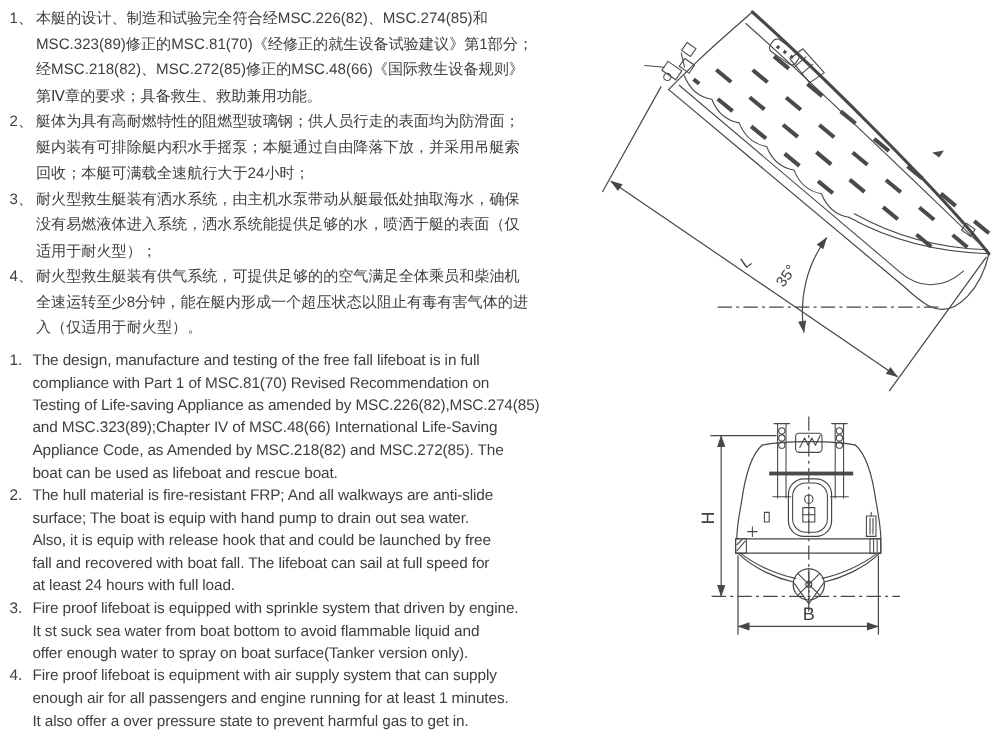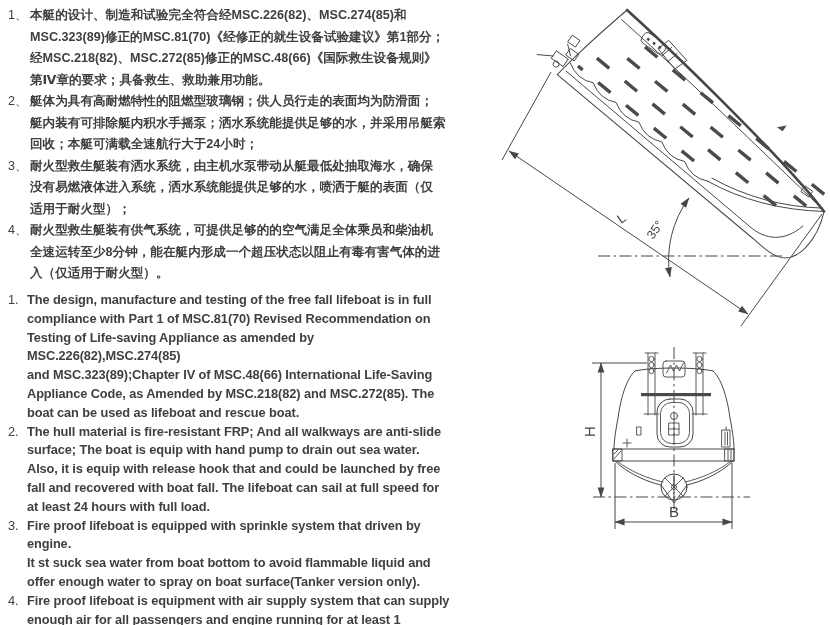--- a/index.html
+++ b/index.html
@@ -9,21 +9,21 @@
     font-family:"Liberation Sans","DejaVu Sans",sans-serif;
     color:#3f3f3f;
   }
   .text-col{position:absolute;left:8px;}
   .cn-block{top:5px;width:438px;font-size:12.6px;line-height:21.5px;}
   .en-block{top:291px;width:446px;font-size:12.8px;line-height:18.8px;letter-spacing:-0.1px;}
   .item{display:flex;align-items:flex-start;}
   .item .num{flex:0 0 auto;white-space:pre;}
   .cn-block .num{width:22px;}
   .en-block .num{width:19px;}
-  .item .txt{flex:1 1 auto;white-space:pre-line;text-align:left;font-weight:bold;}
+  .item .txt{flex:1 1 auto;white-space:pre-line;text-align:left;}
   svg{position:absolute;display:block;}
   #side-svg{left:488px;top:0px;}
   #rear-svg{left:580px;top:340px;}
   .ln{stroke:#474747;stroke-width:1;fill:none;stroke-linecap:round;stroke-linejoin:round;}
   .thick{stroke-width:2.6;}
   .thin{stroke-width:0.9;}
   .cl{stroke:#474747;stroke-width:1;fill:none;stroke-dasharray:12 3.5 2.5 3.5;}
   .dash-strip{stroke:#4a4a4a;stroke-width:3.4;fill:none;stroke-dasharray:16 20;stroke-linecap:butt;}
   .dim{stroke:#474747;stroke-width:1;fill:none;}
   .lbl{fill:#3f3f3f;font-family:"Liberation Sans","DejaVu Sans",sans-serif;}
@@ -36,21 +36,21 @@
   <div class="item">
     <span class="num">1、</span>
     <div class="txt">本艇的设计、制造和试验完全符合经MSC.226(82)、MSC.274(85)和
 MSC.323(89)修正的MSC.81(70)《经修正的就生设备试验建议》第1部分；
 经MSC.218(82)、MSC.272(85)修正的MSC.48(66)《国际救生设备规则》
 第Ⅳ章的要求；具备救生、救助兼用功能。</div>
   </div>
   <div class="item">
     <span class="num">2、</span>
     <div class="txt">艇体为具有高耐燃特性的阻燃型玻璃钢；供人员行走的表面均为防滑面；
-艇内装有可排除艇内积水手摇泵；洒水系统能提供足够的水，并采用吊艇索
+艇内装有可排除艇内积水手摇泵；本艇通过自由降落下放，并采用吊艇索
 回收；本艇可满载全速航行大于24小时；</div>
   </div>
   <div class="item">
     <span class="num">3、</span>
     <div class="txt">耐火型救生艇装有洒水系统，由主机水泵带动从艇最低处抽取海水，确保
 没有易燃液体进入系统，洒水系统能提供足够的水，喷洒于艇的表面（仅
 适用于耐火型）；</div>
   </div>
   <div class="item">
     <span class="num">4、</span>

